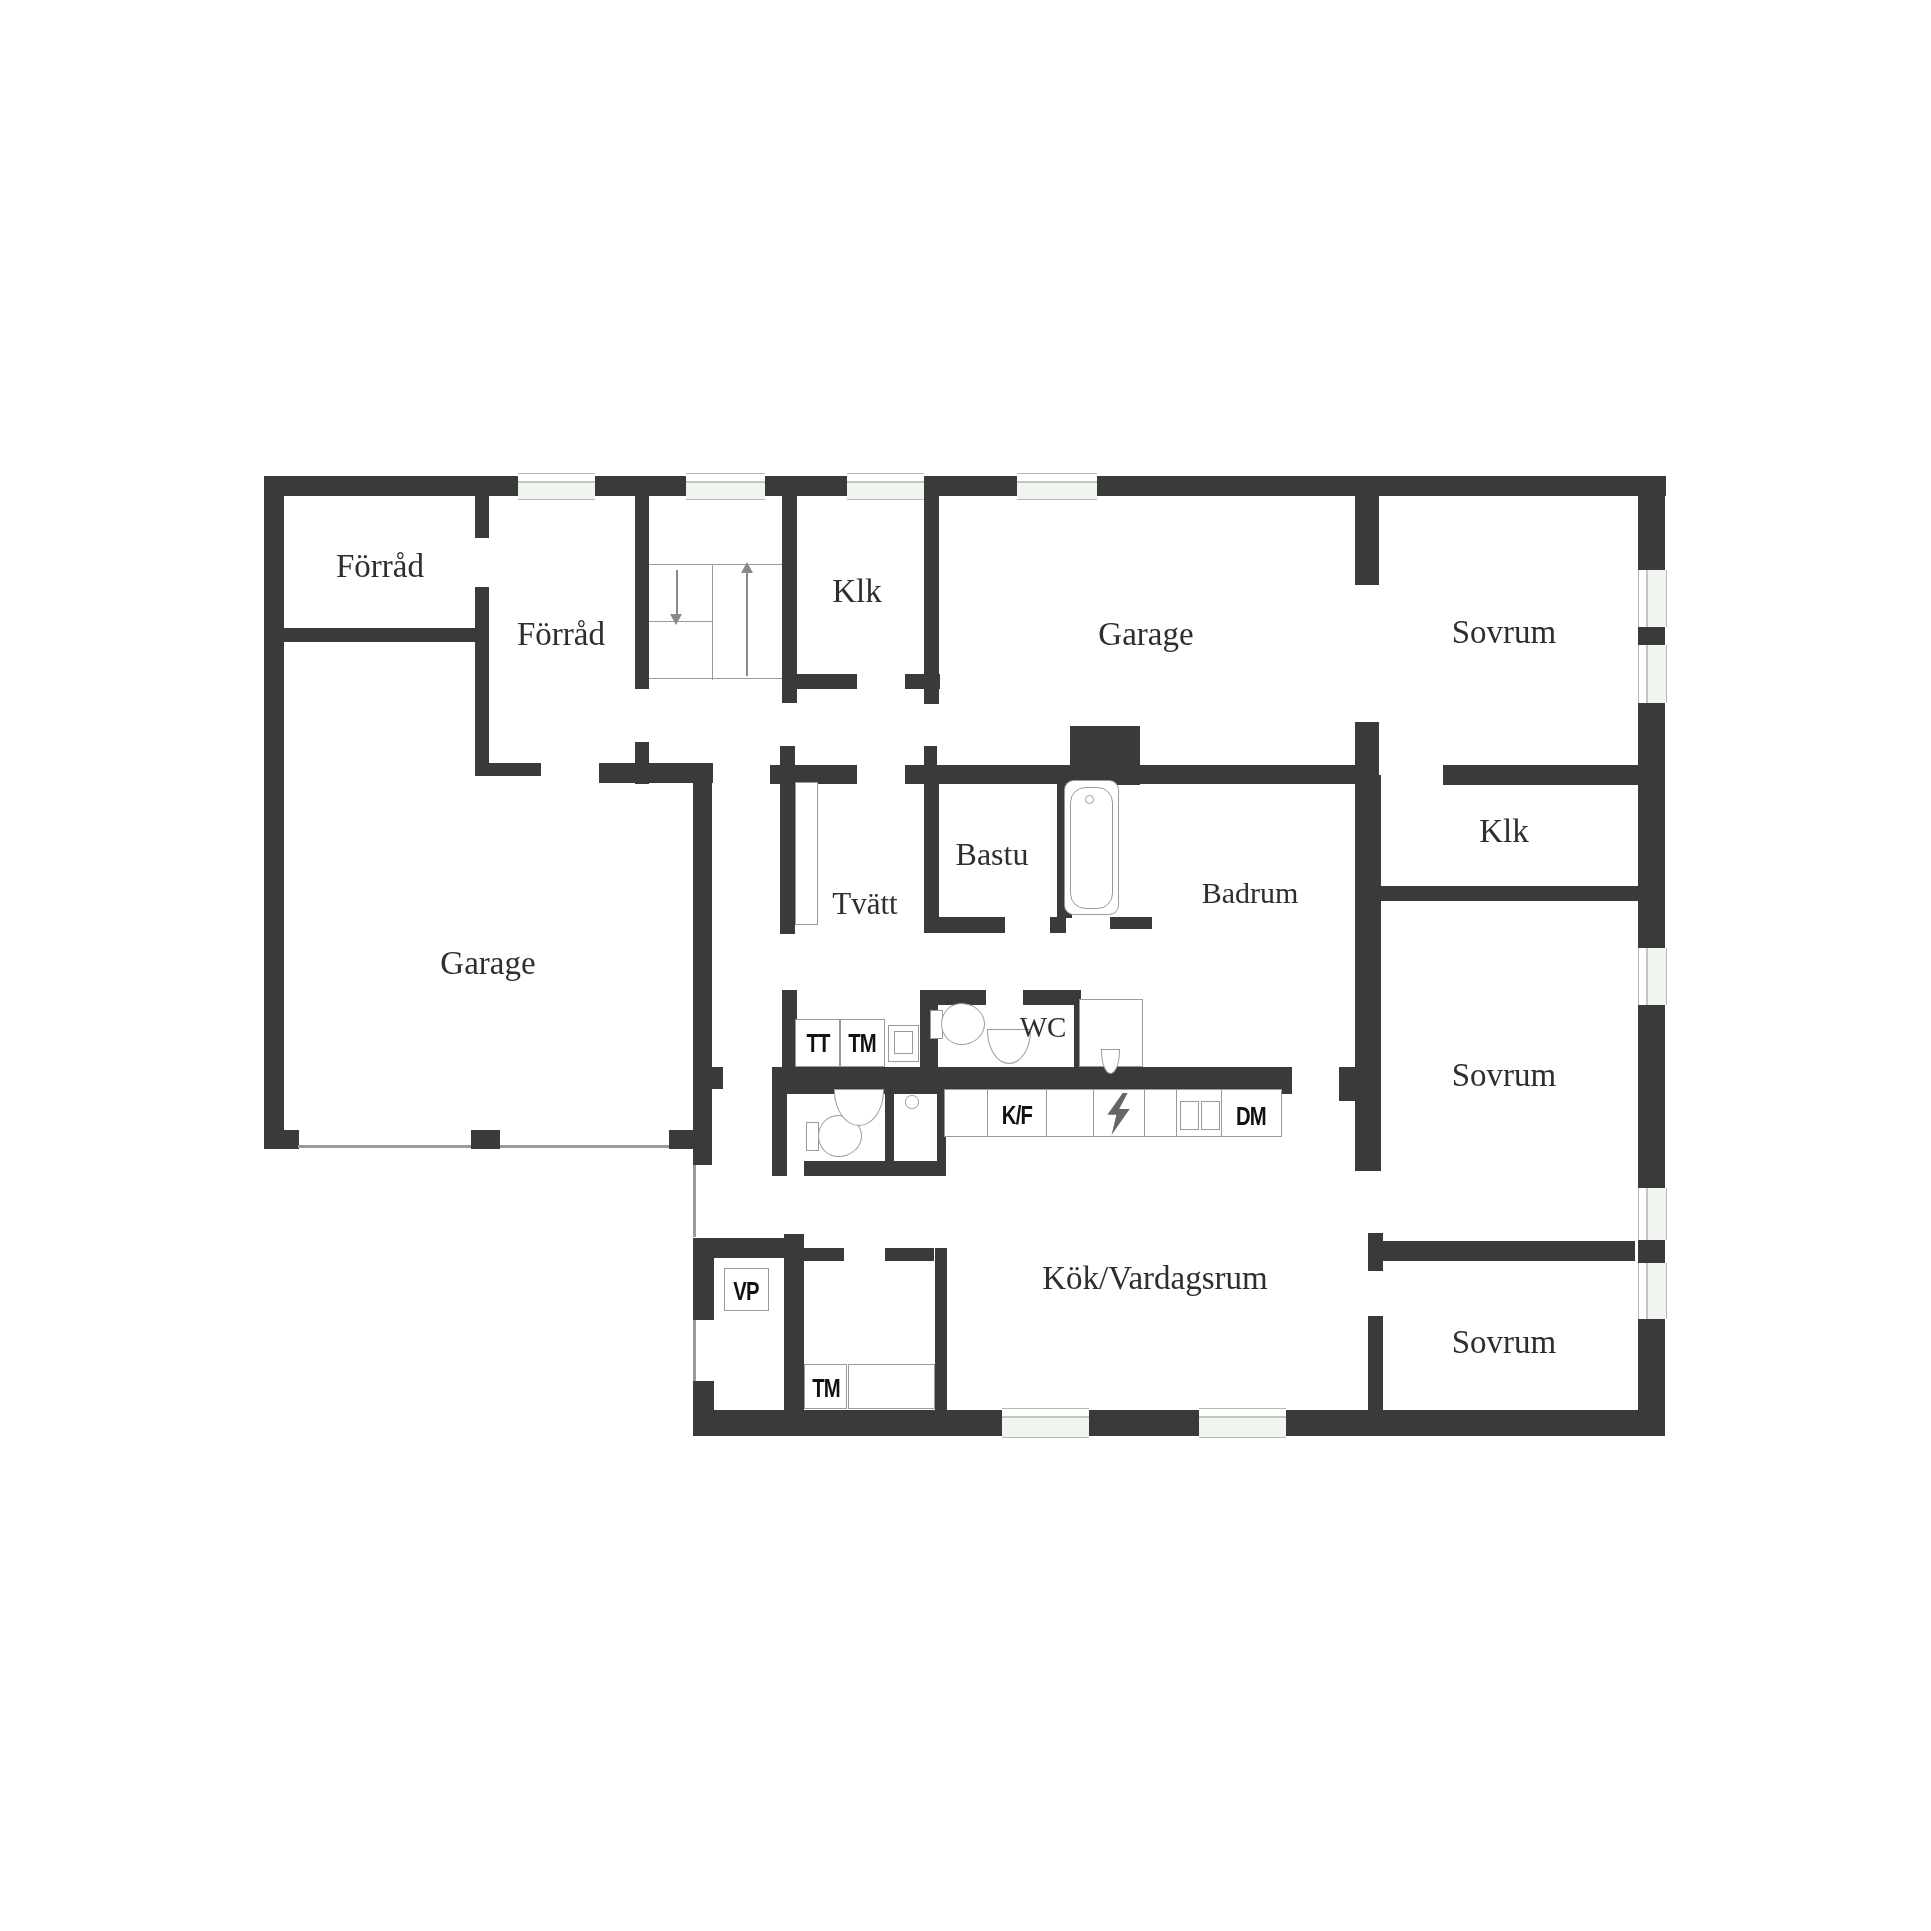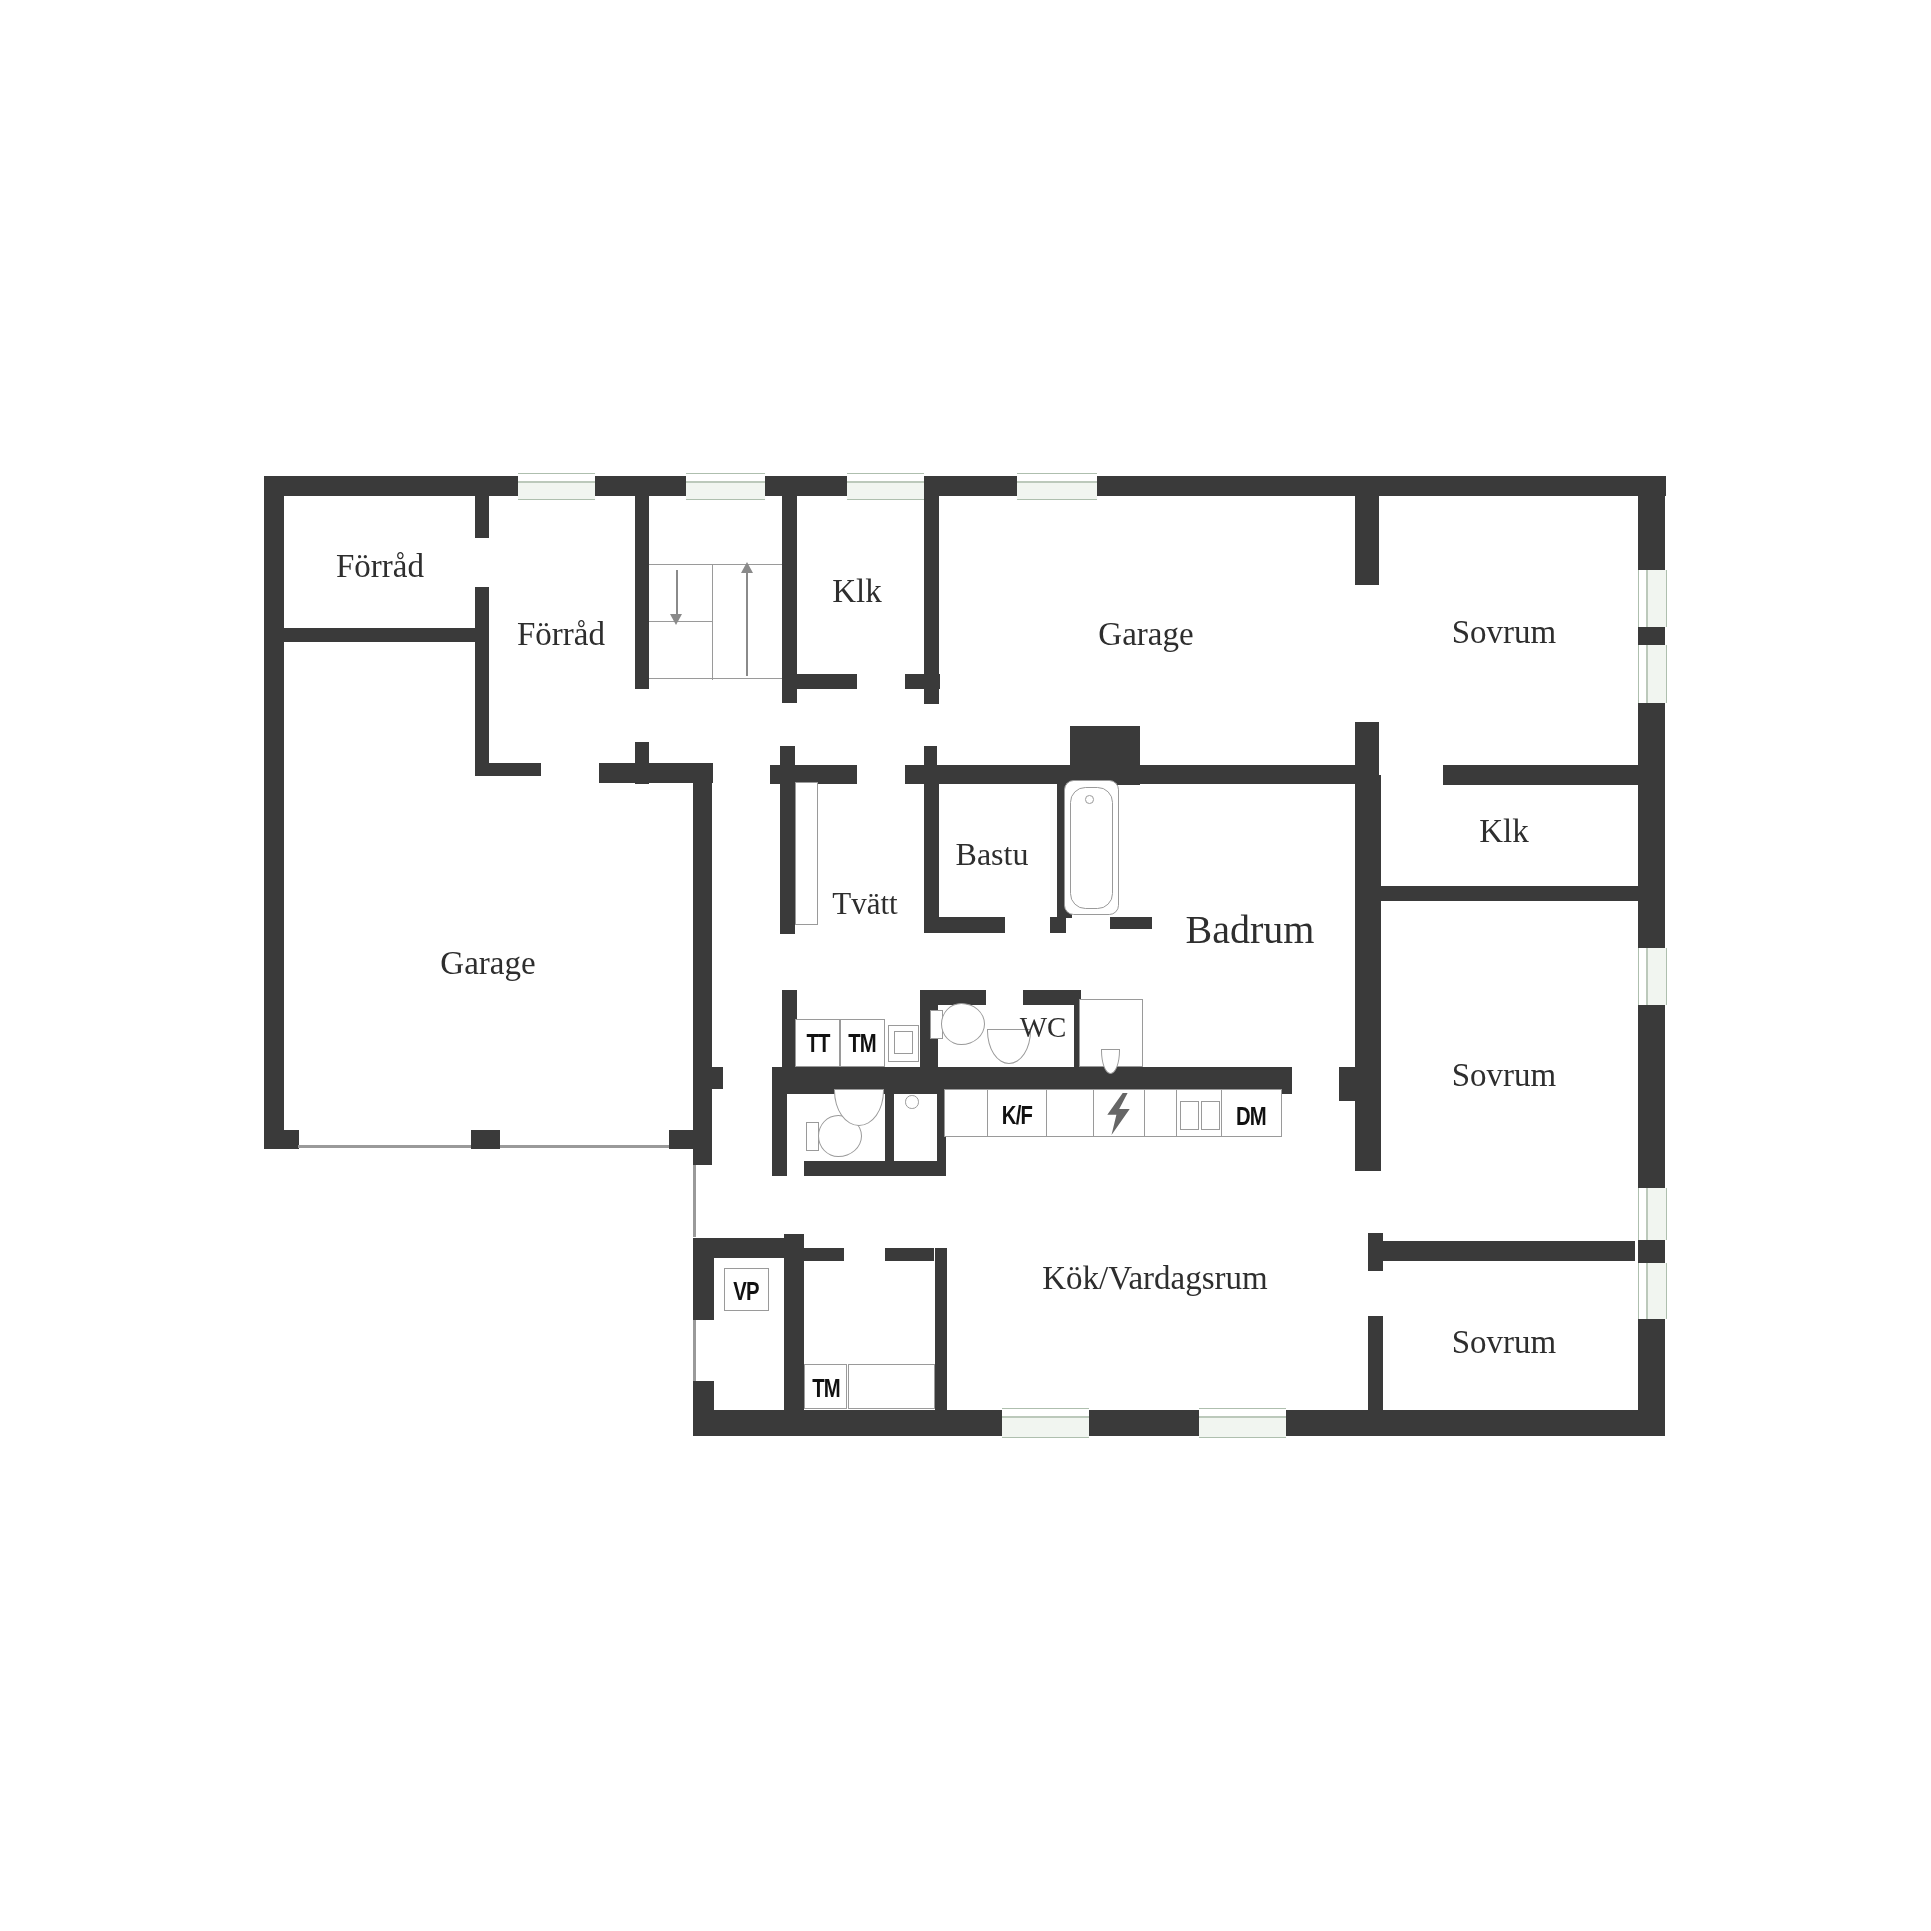--- a/index.html
+++ b/index.html
@@ -149,21 +149,21 @@
       <div class="room-label" style="left: 561px; top: 634px; width: auto; height: auto; font-size: 33px;">Förråd</div>
       <div class="room-label" style="left: 857px; top: 591px; width: auto; height: auto; font-size: 33px;">Klk</div>
       <div class="room-label" style="left: 1146px; top: 634px; width: auto; height: auto; font-size: 33px;">Garage</div>
       <div class="room-label" style="left: 1504px; top: 632px; width: auto; height: auto; font-size: 33px;">Sovrum</div>
       <div class="room-label" style="left: 1504px; top: 831px; width: auto; height: auto; font-size: 33px;">Klk</div>
       <div class="room-label" style="left: 1504px; top: 1075px; width: auto; height: auto; font-size: 33px;">Sovrum</div>
       <div class="room-label" style="left: 1504px; top: 1342px; width: auto; height: auto; font-size: 33px;">Sovrum</div>
       <div class="room-label" style="left: 488px; top: 963px; width: auto; height: auto; font-size: 33px;">Garage</div>
       <div class="room-label" style="left: 865px; top: 904px; width: auto; height: auto; font-size: 31px;">Tvätt</div>
       <div class="room-label" style="left: 992px; top: 854px; width: auto; height: auto; font-size: 32px;">Bastu</div>
-      <div class="room-label" style="left: 1250px; top: 929px; width: auto; height: auto; font-size: 40px;">Badrum</div>
+      <div class="room-label" style="left: 1250px; top: 893px; width: auto; height: auto; font-size: 30px;">Badrum</div>
       <div class="room-label" style="left: 1043px; top: 1027px; width: auto; height: auto; font-size: 29px;">WC</div>
       <div class="room-label" style="left: 1155px; top: 1278px; width: auto; height: auto; font-size: 33px;">Kök/Vardagsrum</div>
       <div class="small-label" style="left: 818px; top: 1043px; width: auto; height: auto; font-size: 26px;">TT</div>
       <div class="small-label" style="left: 862px; top: 1043px; width: auto; height: auto; font-size: 26px;">TM</div>
       <div class="small-label" style="left: 1017px; top: 1115px; width: auto; height: auto; font-size: 26px;">K/F</div>
       <div class="small-label" style="left: 1251px; top: 1116px; width: auto; height: auto; font-size: 26px;">DM</div>
       <div class="small-label" style="left: 746px; top: 1291px; width: auto; height: auto; font-size: 26px;">VP</div>
       <div class="small-label" style="left: 826px; top: 1388px; width: auto; height: auto; font-size: 26px;">TM</div>
     </div>
 </div>

